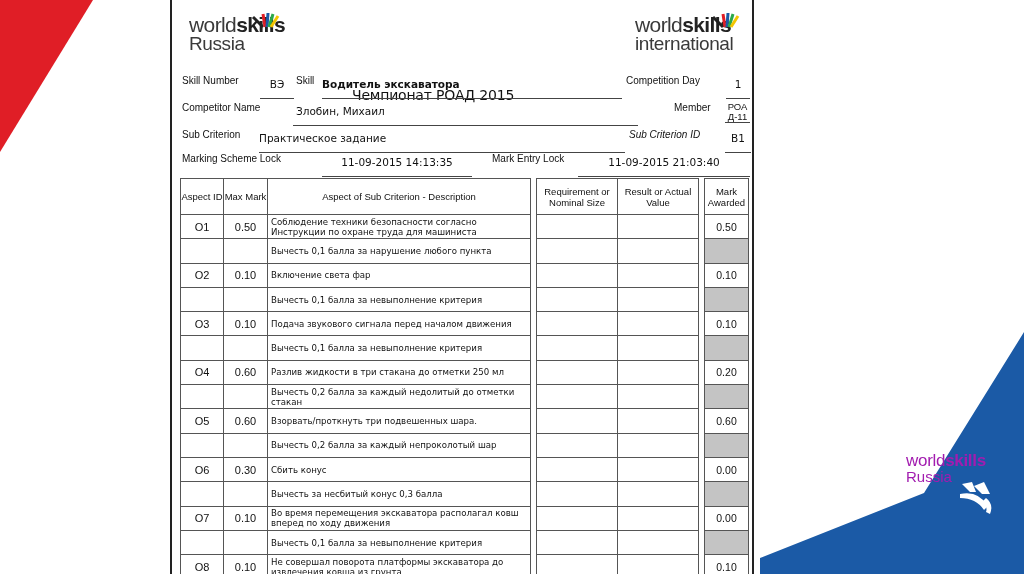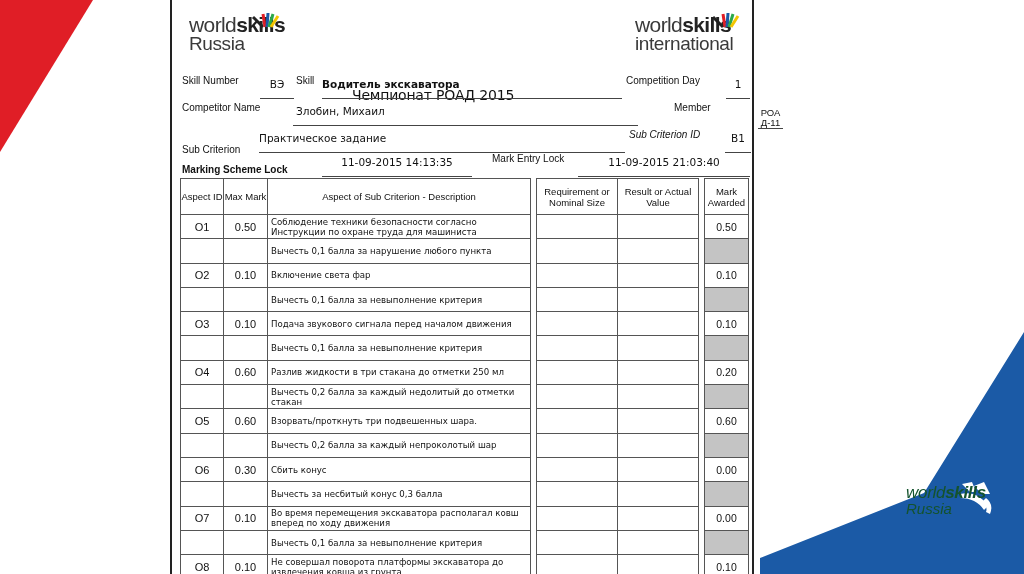--- a/index.html
+++ b/index.html
@@ -2,21 +2,21 @@
 <html><head>
   <meta charset="utf-8">
   <style>
     * { box-sizing: border-box; margin: 0; padding: 0; }
     html, body { width: 1024px; height: 574px; overflow: hidden; background: #ffffff; }
     body { position: relative; font-family: "Liberation Sans", sans-serif; color: #111; }
 
     
     .red-wedge { position: absolute; left: 0; top: 0; width: 100px; height: 160px; }
     .blue-wedge { position: absolute; right: 0; bottom: 0; width: 264px; height: 254px; }
-    .brand-logo-br { position: absolute; left: 906px; top: 484px; color: #14532d; font-style: italic; }
+    .brand-logo-br { position: absolute; left: 906px; top: 452px; color: #a21caf; }
     .brand-logo-br .wl { font-size: 17px; line-height: 17px; letter-spacing: -0.3px; }
     .brand-logo-br .wl b { font-weight: bold; }
     .brand-logo-br .ru { font-size: 15px; line-height: 15px; }
     .brand-mark-br { position: absolute; left: 956px; top: 480px; width: 42px; height: 36px; }
 
     
     .sheet { position: absolute; left: 170px; top: 0; width: 584px; height: 574px; border-left: 2px solid #222; border-right: 2px solid #222; background: #fff; }
 
     .logo { position: absolute; color: #3a3a3a; }
     .logo .wl { font-size: 21px; line-height: 20px; letter-spacing: -0.6px; }
@@ -98,31 +98,31 @@
   <div class="field-label" style="left:10px; top:75px;">Skill Number</div>
   <div class="field-value center" style="left:88px; top:78px; width:34px;">ВЭ</div>
   <div class="field-label" style="left:124px; top:75px;">Skill</div>
   <div class="field-value" style="left:150px; top:78px; width:300px;font-weight:bold;">Водитель экскаватора</div>
   <div class="field-label" style="left:454px; top:75px;">Competition Day</div>
   <div class="field-value center" style="left:554px; top:78px; width:24px;">1</div>
 
   <div class="field-label" style="left:10px; top:102px;">Competitor Name</div>
   <div class="field-value" style="left:121px; top:105px; width:345px; padding-left:3px;">Злобин, Михаил</div>
   <div class="field-label" style="left:502px; top:102px;">Member</div>
-  <div style="position:absolute; left:553px; top:108px; width:25px; font-size:9.5px; line-height:10px; text-align:center; border-bottom:1px solid #444;margin-left:33px;">
+  <div style="position:absolute; left:553px; top:102px; width:25px; font-size:9.5px; line-height:10px; text-align:center; border-bottom:1px solid #444;">
     <div>РОА</div>
     <div>Д-11</div>
   </div>
 
-  <div class="field-label" style="left:10px; top:144px;">Sub Criterion</div>
+  <div class="field-label" style="left:10px; top:129px;">Sub Criterion</div>
   <div class="field-value" style="left:87px; top:132px; width:366px;">Практическое задание</div>
   <div class="field-label" style="left:457px; top:129px;font-style:italic;">Sub Criterion ID</div>
   <div class="field-value center" style="left:553px; top:132px; width:26px;">B1</div>
 
-  <div class="field-label" style="left:10px; top:164px;font-weight:bold;">Marking Scheme Lock</div>
+  <div class="field-label" style="left:10px; top:153px;">Marking Scheme Lock</div>
   <div class="field-value center" style="left:150px; top:156px; width:150px;">11-09-2015  14:13:35</div>
   <div class="field-label" style="left:320px; top:153px;">Mark Entry Lock</div>
   <div class="field-value center" style="left:406px; top:156px; width:172px;">11-09-2015  21:03:40</div>
 
   <table class="t-main">
     <colgroup>
         <col style="width:43px">
         <col style="width:44px">
         <col style="width:263px">
       </colgroup>

